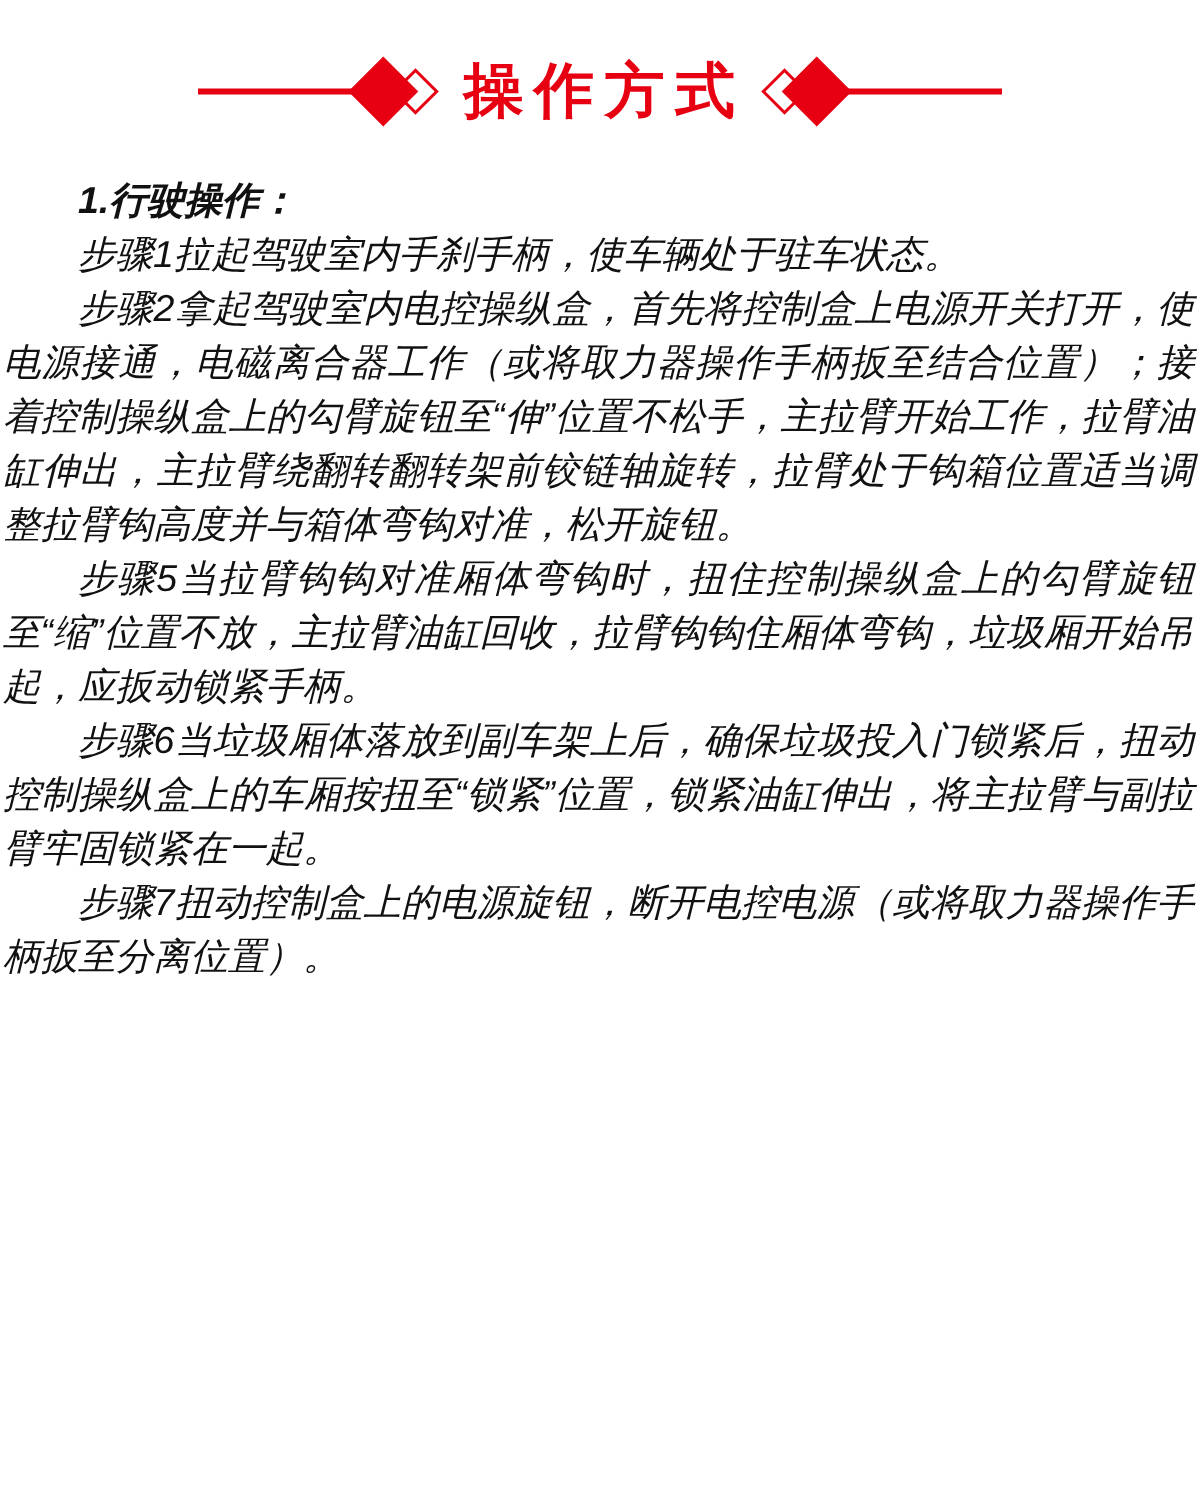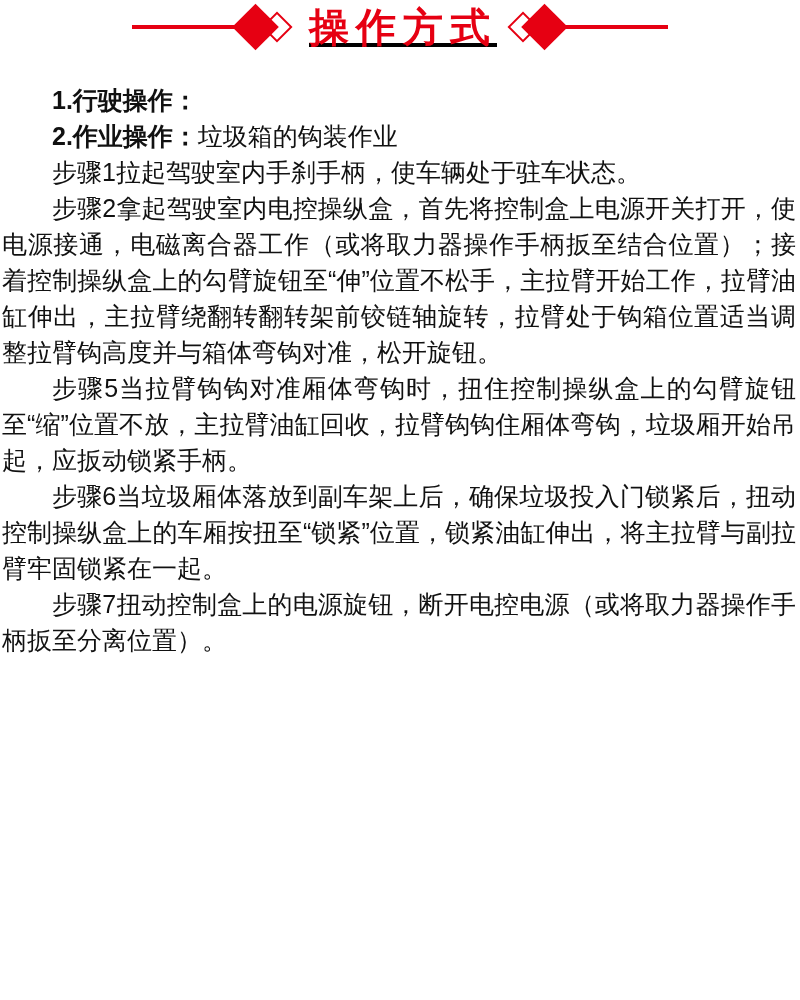--- a/index.html
+++ b/index.html
@@ -13,25 +13,25 @@
     font-family: "Liberation Sans", "DejaVu Sans", sans-serif;
   }
   .page {
     width: 800px;
     height: 1000px;
     background: #ffffff;
     overflow: hidden;
   }
   
   .header {
+    margin-top: 34px;
     height: 54px;
     display: flex;
     align-items: center;
     justify-content: center;
-    text-decoration: underline;
   }
   .rule {
     width: 105px;
     height: 4px;
     background: var(--accent);
     flex: 0 0 auto;
   }
   .diamond-group {
     position: relative;
     width: 58px;
@@ -72,20 +72,21 @@
   }
   
   .content {
     margin-top: 28px;
     padding: 0 4px 0 2px;
     color: var(--ink);
     font-size: 25px;
     line-height: 36px;
     text-align: justify;
     text-justify: inter-ideograph;
+    font-style: italic;
   }
   .content p {
     text-indent: 2em;
     margin: 0;
   }
   .bold { font-weight: 700; }
 </style>
 </head>
 <body>
 
@@ -103,21 +104,20 @@
       <span class="diamond filled"></span>
     </span>
     <span class="rule"></span>
   </div>
 
   <div class="content">
 
     <p><span class="bold">1.行驶操作：</span></p>
 
 
-    <p><span class="bold">2.作业操作：</span><span>垃圾箱的钩装作业</span></p>
 
     <p>步骤1拉起驾驶室内手刹手柄，使车辆处于驻车状态。</p>
     <p>步骤2拿起驾驶室内电控操纵盒，首先将控制盒上电源开关打开，使电源接通，电磁离合器工作（或将取力器操作手柄扳至结合位置）；接着控制操纵盒上的勾臂旋钮至“伸”位置不松手，主拉臂开始工作，拉臂油缸伸出，主拉臂绕翻转翻转架前铰链轴旋转，拉臂处于钩箱位置适当调整拉臂钩高度并与箱体弯钩对准，松开旋钮。</p>
     <p>步骤5当拉臂钩钩对准厢体弯钩时，扭住控制操纵盒上的勾臂旋钮至“缩”位置不放，主拉臂油缸回收，拉臂钩钩住厢体弯钩，垃圾厢开始吊起，应扳动锁紧手柄。</p>
     <p>步骤6当垃圾厢体落放到副车架上后，确保垃圾投入门锁紧后，扭动控制操纵盒上的车厢按扭至“锁紧”位置，锁紧油缸伸出，将主拉臂与副拉臂牢固锁紧在一起。</p>
     <p>步骤7扭动控制盒上的电源旋钮，断开电控电源（或将取力器操作手柄扳至分离位置）。</p>
 
   </div>
 
 </div>

